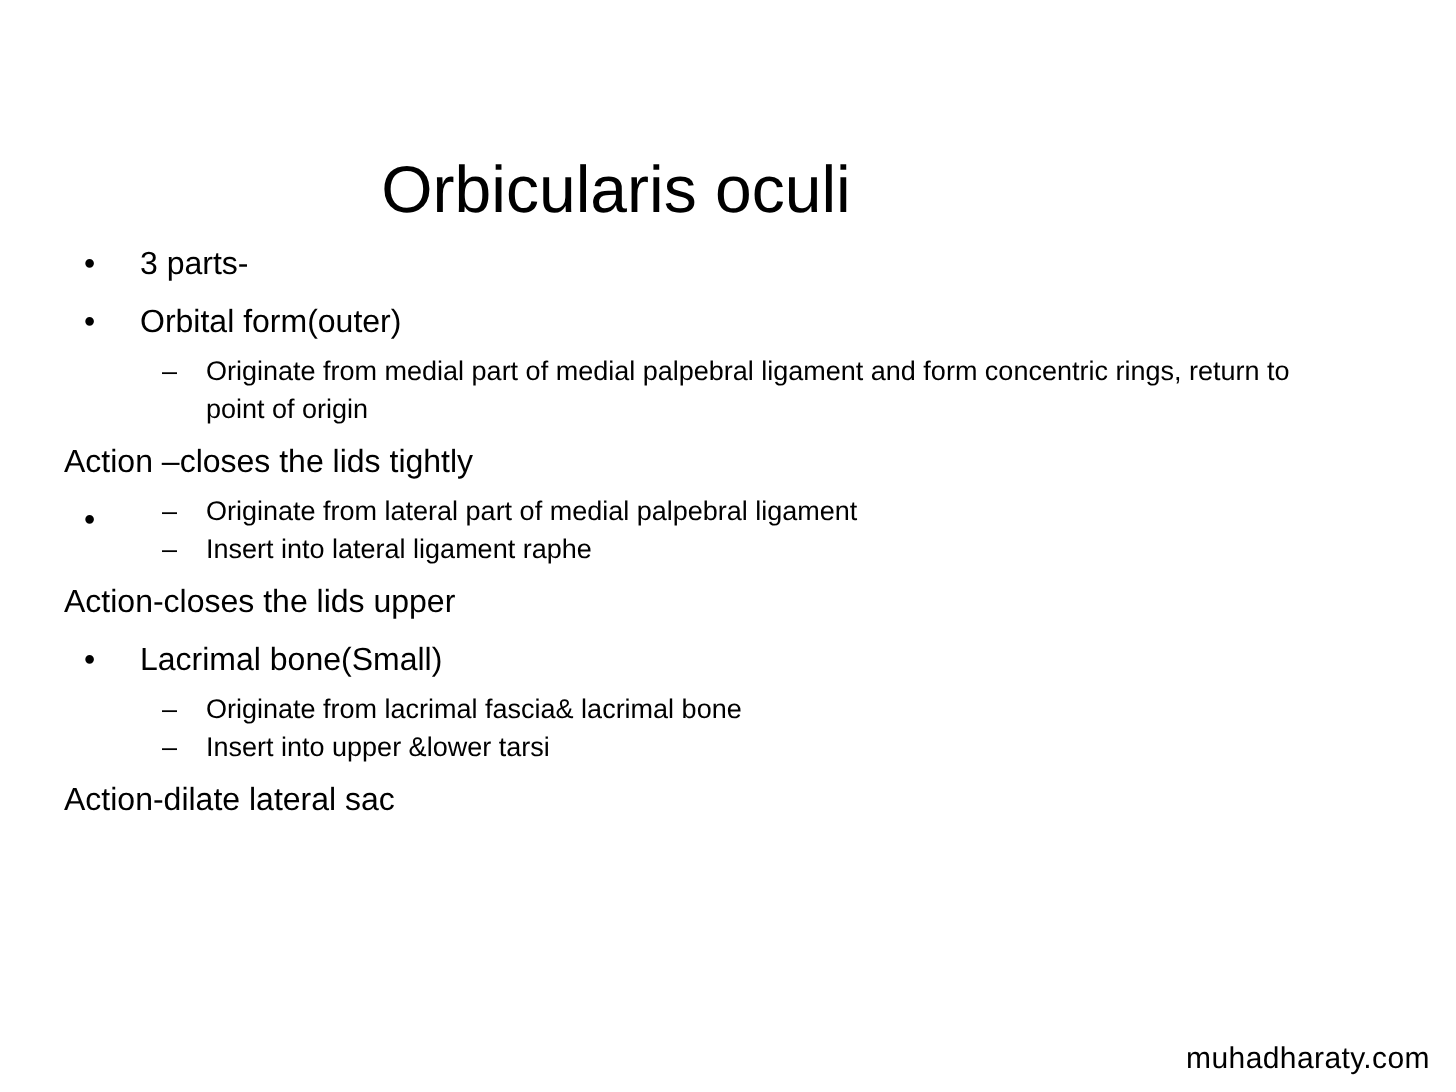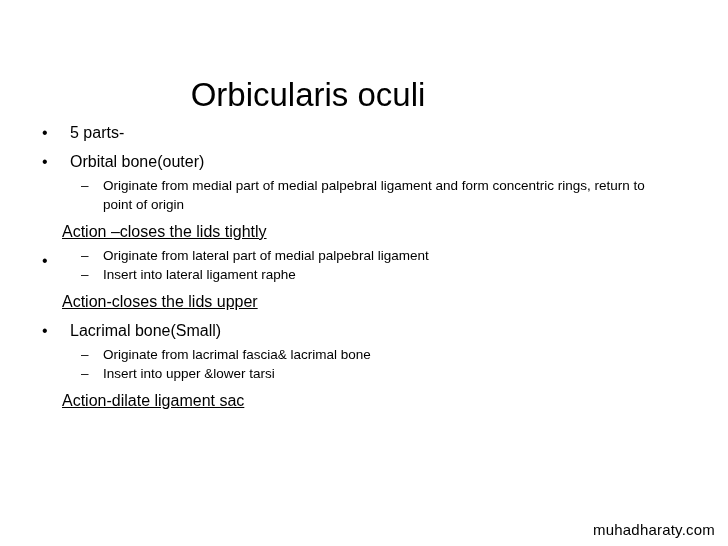--- a/index.html
+++ b/index.html
@@ -74,25 +74,24 @@
     position: absolute;
     left: 81px;
     top: 0;
     font-size: 13.5px;
     line-height: 19px;
     color: #000000;
   }
 
   
   .action-line {
-    padding-left: 62px;
+    padding-left: 32px;
     font-size: 16px;
     line-height: 29px;
     color: #000000;
-    text-decoration: underline;
   }
 
   .gap-2 { height: 3px; }
 
   .watermark {
     position: absolute;
     right: 13px;
     bottom: 8px;
     font-size: 15px;
     font-weight: normal;
@@ -104,26 +103,26 @@
 <body>
 
 <div class="slide">
 
   <h1 class="slide-title">Orbicularis oculi</h1>
 
   <div class="body-block">
 
     <div class="l1">
       <span class="bullet">•</span>
-      <span>5 parts-</span>
+      <span>3 parts-</span>
     </div>
 
     <div class="l1">
       <span class="bullet">•</span>
-      <span>Orbital bone(outer)</span>
+      <span>Orbital form(outer)</span>
     </div>
 
     <div class="l2">
       <span class="dash">–</span>
       <span>Originate from medial part of medial palpebral ligament and form concentric rings, return to point of origin</span>
     </div>
 
     <div class="gap-2"></div>
 
     <div class="action-line">Action –closes the lids tightly</div>
@@ -156,19 +155,19 @@
       <span>Originate from lacrimal fascia&amp; lacrimal bone</span>
     </div>
 
     <div class="l2">
       <span class="dash">–</span>
       <span>Insert into upper &amp;lower tarsi</span>
     </div>
 
     <div class="gap-2"></div>
 
-    <div class="action-line">Action-dilate ligament sac</div>
+    <div class="action-line">Action-dilate lateral sac</div>
 
   </div>
 
   <div class="watermark">muhadharaty.com</div>
 
 </div>
 
 </body></html>

